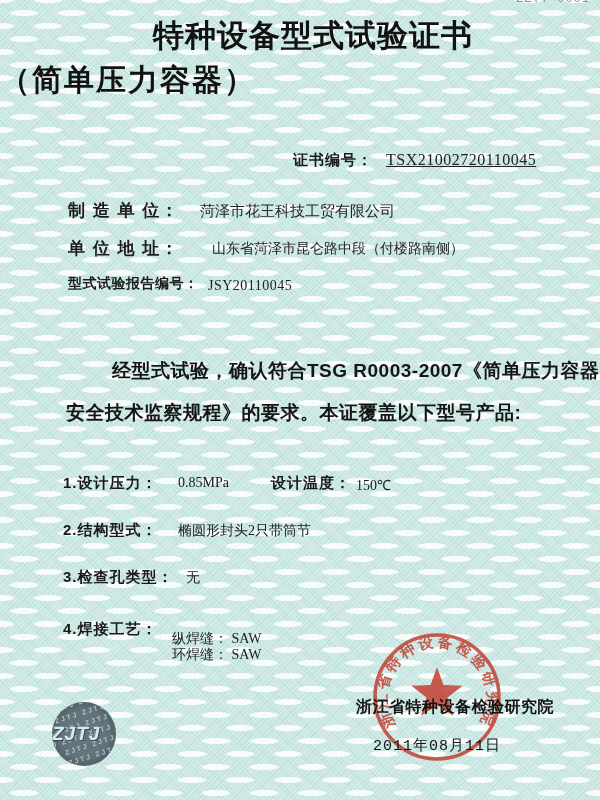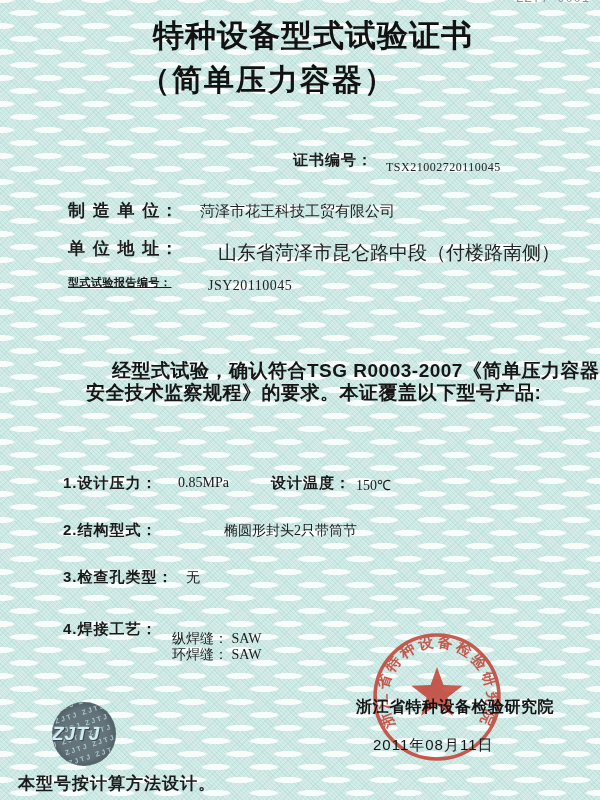--- a/index.html
+++ b/index.html
@@ -18,61 +18,61 @@
     background-position: 0 0, 24px 13px, 0 0, 0 0;
   }
 
   .abs { position:absolute; white-space:nowrap; }
 
   .corner-code { top:-8px; right:10px; font-family:"Liberation Mono", monospace;
     font-size:12px; color:#8d9396; letter-spacing:1px; }
 
   .title  { top:15px;  left:0; width:600px; text-align:center; font-size:31px;
             font-weight:700; letter-spacing:1px; color:#121212;padding-left:26px; }
-  .subtitle{ top:60px; left:0; width:536px; text-align:center; font-size:30px;
+  .subtitle{ top:60px; left:0; width:536px; font-size:30px;
             font-weight:700; letter-spacing:2px; color:#121212; }
 
   .lbl  { font-weight:700; color:#1c1c1c; }
   .val  { font-family:"Liberation Serif", serif; color:#222; }
 
   .certno-label { top:151px; left:293px; font-size:15px; letter-spacing:1px; }
-  .certno-value { top:160px; left:386px; font-size:12px; letter-spacing:.5px; }
+  .certno-value { top:151px; left:386px; font-size:16px; letter-spacing:.5px;text-decoration:underline; }
 
   .row-label { font-size:17px; letter-spacing:1.5px; }
   .mfr-label  { top:199px; left:68px; }
   .mfr-value  { top:202px; left:200px; font-size:15px; }
   .addr-label { top:237px; left:68px; }
-  .addr-value { top:240px; left:218px; font-size:19px; }
-  .rpt-label  { top:275px; left:68px; font-size:11px; letter-spacing:.5px;text-decoration:underline; }
+  .addr-value { top:240px; left:212px; font-size:14px; }
+  .rpt-label  { top:275px; left:68px; font-size:14px; letter-spacing:.5px; }
   .rpt-value  { top:278px; left:208px; font-size:14px; letter-spacing:.5px; }
 
   .stmt { font-size:19px; font-weight:700; letter-spacing:.5px; color:#161616; }
   .stmt1 { top:358px; left:112px; }
-  .stmt2 { top:380px; left:66px;margin-left:20px; }
+  .stmt2 { top:400px; left:66px; }
 
   .spec-label { font-size:15px; font-weight:700; letter-spacing:1px; }
   .spec-value { font-size:14px; font-family:"Liberation Serif", serif; }
   .sp1-l  { top:474px; left:63px; }
   .sp1-v  { top:475px; left:178px; }
   .sp1-l2 { top:474px; left:271px; }
   .sp1-v2 { top:475px; left:356px; }
   .sp2-l  { top:521px; left:63px;text-align:right; }
-  .sp2-v  { top:522px; left:178px;margin-left:46px; }
+  .sp2-v  { top:522px; left:178px; }
   .sp3-l  { top:568px; left:63px;text-align:right; }
   .sp3-v  { top:569px; left:186px; }
   .sp4-l  { top:620px; left:63px; }
   .weld   { font-size:14px; font-family:"Liberation Serif", serif; color:#1c1c1c; }
   .weld1  { top:630px; left:172px; }
   .weld2  { top:646px; left:172px; }
 
   .seal-svg { top:610px; left:350px; z-index:1; }
   .institute { top:697px; left:356px; font-size:16px; font-weight:700;
                letter-spacing:.5px; z-index:2; color:#141414; }
   .issue-date { top:736px; left:373px; font-size:15px; letter-spacing:1px;
-               z-index:2; color:#141414; font-family:Liberation Sans, sans-serif;text-align:center; }
+               z-index:2; color:#141414; font-family:Liberation Mono, monospace;text-align:center; }
 
   .hologram { top:702px; left:52px; width:64px; height:64px; border-radius:50%;
     background:#64747a; overflow:hidden; z-index:1;
     box-shadow: inset 0 0 8px rgba(20,35,40,.55), inset 0 0 2px rgba(220,240,245,.4); }
   .holo-rows { position:absolute; top:-8px; left:-20px; width:120px;
     transform:rotate(-18deg); line-height:11px; }
   .holo-rows span { display:block; font-size:7px; font-weight:700;
     color:rgba(186,219,226,.8); letter-spacing:2px; white-space:nowrap; }
   .holo-big { position:absolute; top:21px; left:0; width:47px; text-align:center;
     font-size:19px; font-weight:700; font-style:italic; color:#d2ecf1;
@@ -141,15 +141,14 @@
       <span>ZJTJ ZJTJ ZJTJ ZJTJ ZJTJ</span>
       <span>ZJTJ ZJTJ ZJTJ ZJTJ ZJTJ</span>
       <span>ZJTJ ZJTJ ZJTJ ZJTJ ZJTJ</span>
       <span>ZJTJ ZJTJ ZJTJ ZJTJ ZJTJ</span>
       <span>ZJTJ ZJTJ ZJTJ ZJTJ ZJTJ</span>
       <span>ZJTJ ZJTJ ZJTJ ZJTJ ZJTJ</span>
     </div>
     <div class="holo-big">ZJTJ</div>
   </div>
 
-  <div class="abs footer-note">本型号按计算方法设计。</div>
 
 </div>
 
 </body></html>

